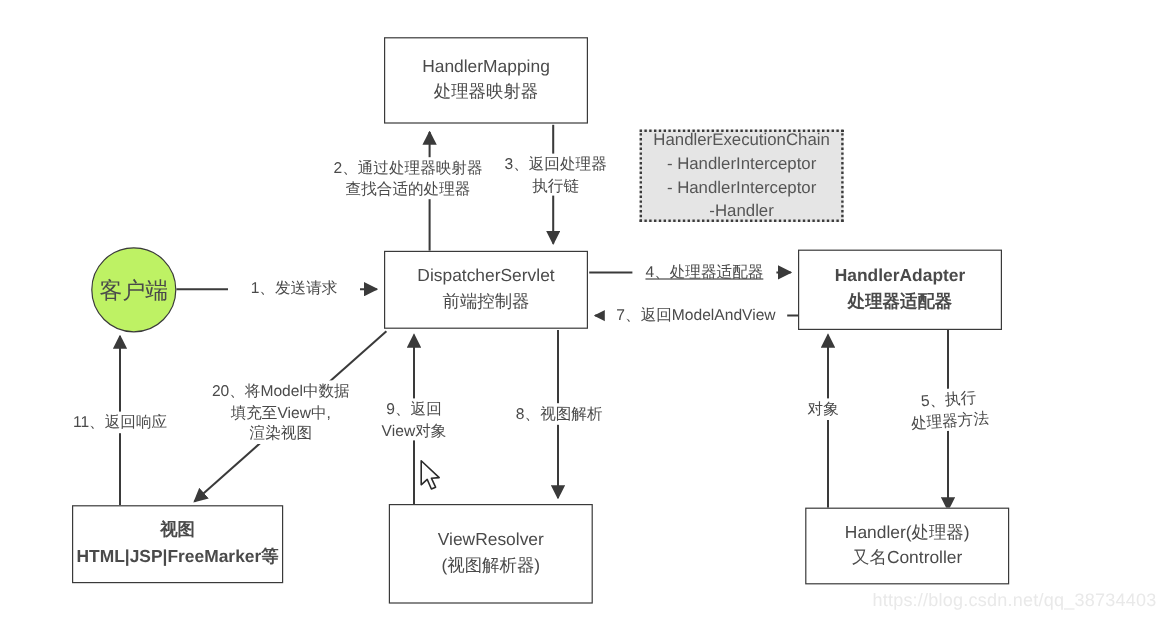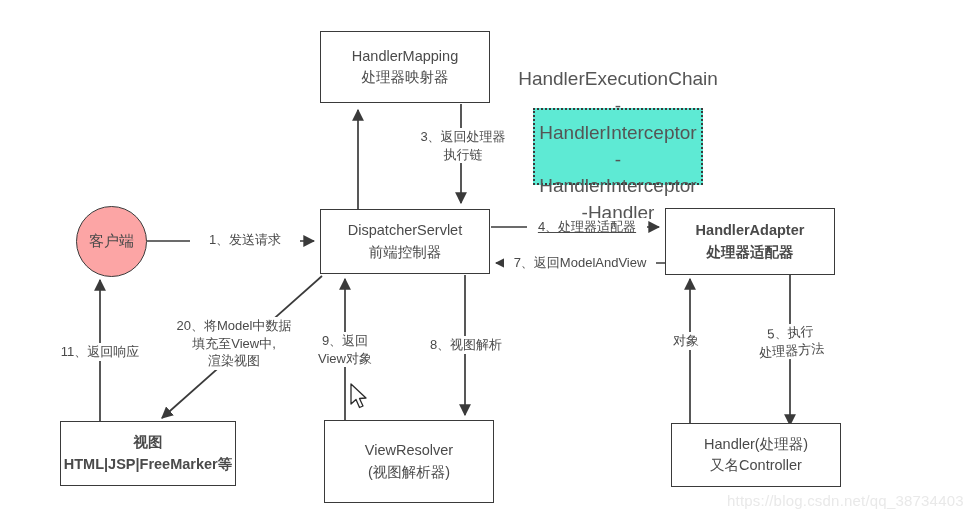--- a/index.html
+++ b/index.html
@@ -38,38 +38,38 @@
     box-sizing: border-box;
   }
   .node-box .ln {
     display: block;
     white-space: nowrap;
   }
   .node-circle {
     position: absolute;
     border: 1.8px solid #3a3a3a;
     border-radius: 50%;
-    background: #fca5a5;
+    background: #bef264;
     display: flex;
     align-items: center;
     justify-content: center;
     color: #4a4a4a;
-    font-size: 15px;
+    font-size: 19px;
     box-sizing: border-box;
   }
   .dotted-box {
     position: absolute;
     border: 2px dotted #3a3a3a;
-    background: #5eead4;
+    background: #e5e5e5;
     display: flex;
     flex-direction: column;
     align-items: center;
     justify-content: center;
     color: #555555;
-    font-size: 19px;
+    font-size: 14px;
     line-height: 1.42;
     text-align: center;
     box-sizing: border-box;
   }
   .edge-label {
     position: absolute;
     color: #4a4a4a;
     font-size: 13px;
     line-height: 1.35;
     text-align: center;
@@ -169,20 +169,24 @@
     <span class="ln">HandlerExecutionChain</span>
     <span class="ln">- HandlerInterceptor</span>
     <span class="ln">- HandlerInterceptor</span>
     <span class="ln">-Handler</span>
   </div>
 
   <div class="edge-label" style="left:190px; top:231px; width:110px;">
     <span class="ln">1、发送请求</span>
   </div>
 
+  <div class="edge-label multi" style="left:275px; top:131px; width:130px;">
+    <span class="ln">2、通过处理器映射器</span>
+    <span class="ln">查找合适的处理器</span>
+  </div>
 
   <div class="edge-label multi" style="left:418px; top:128px; width:90px;">
     <span class="ln">3、返回处理器</span>
     <span class="ln">执行链</span>
   </div>
 
   <div class="edge-label" style="left:527px; top:218px; width:120px;text-decoration:underline;">
     <span class="ln">4、处理器适配器</span>
   </div>
 

